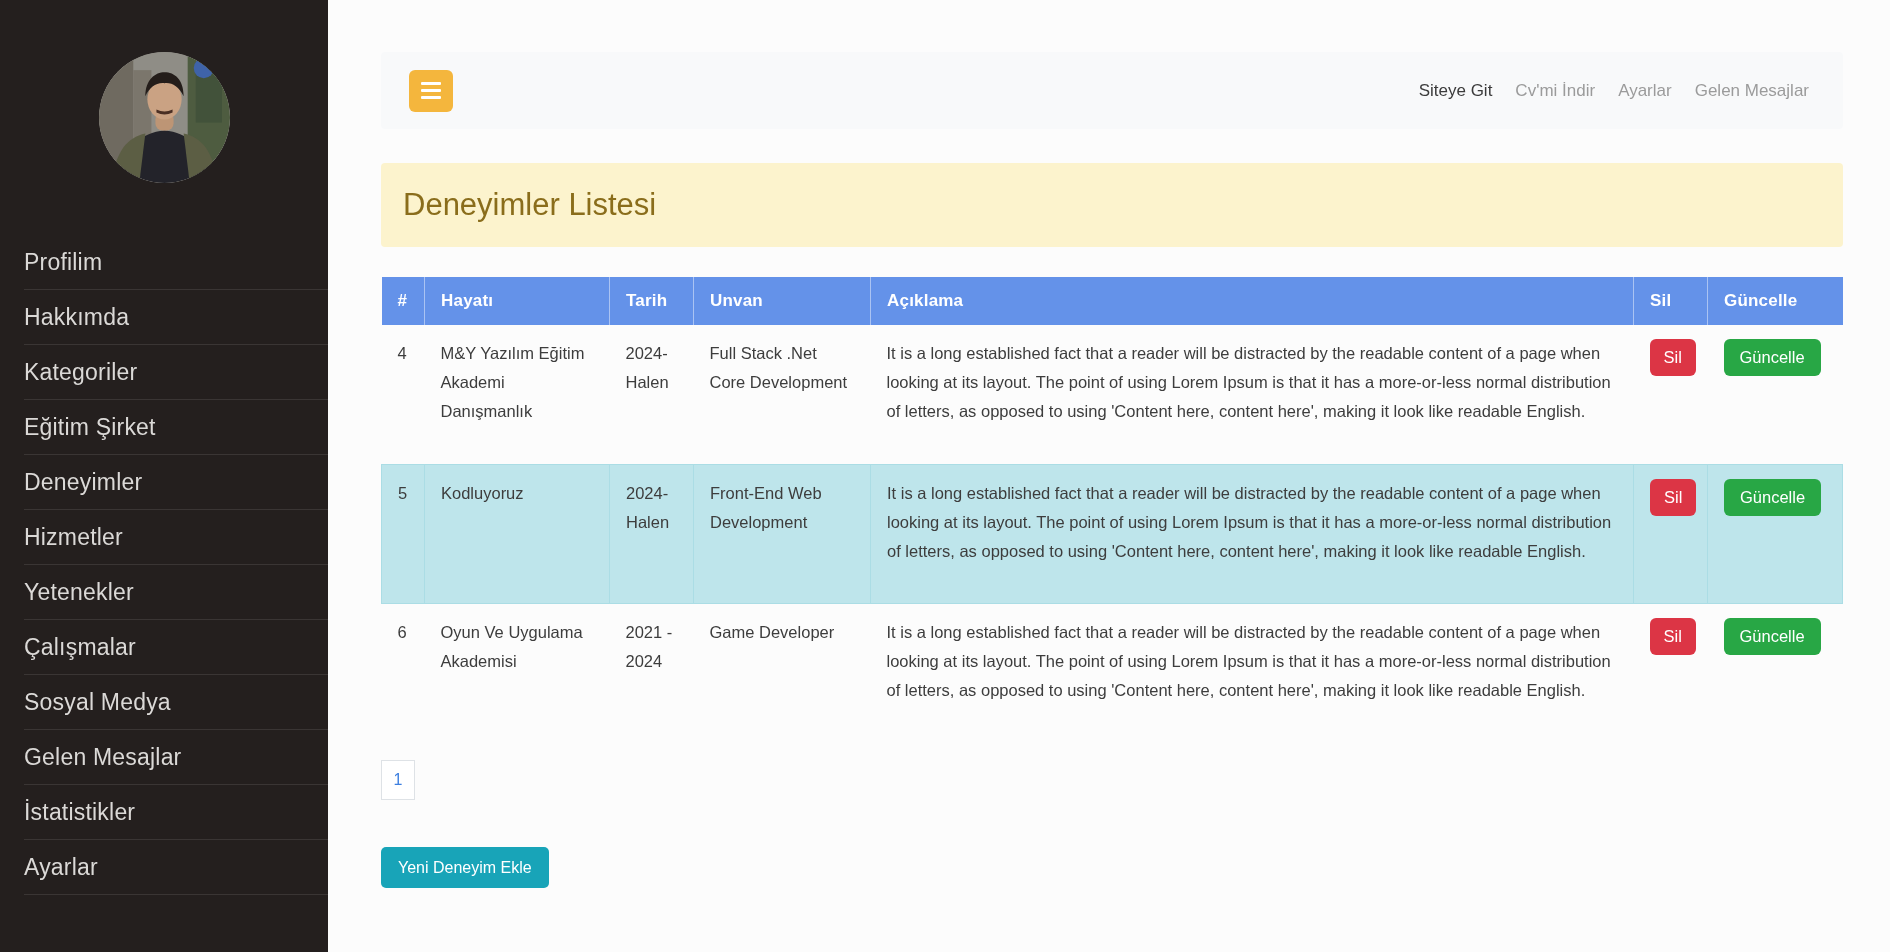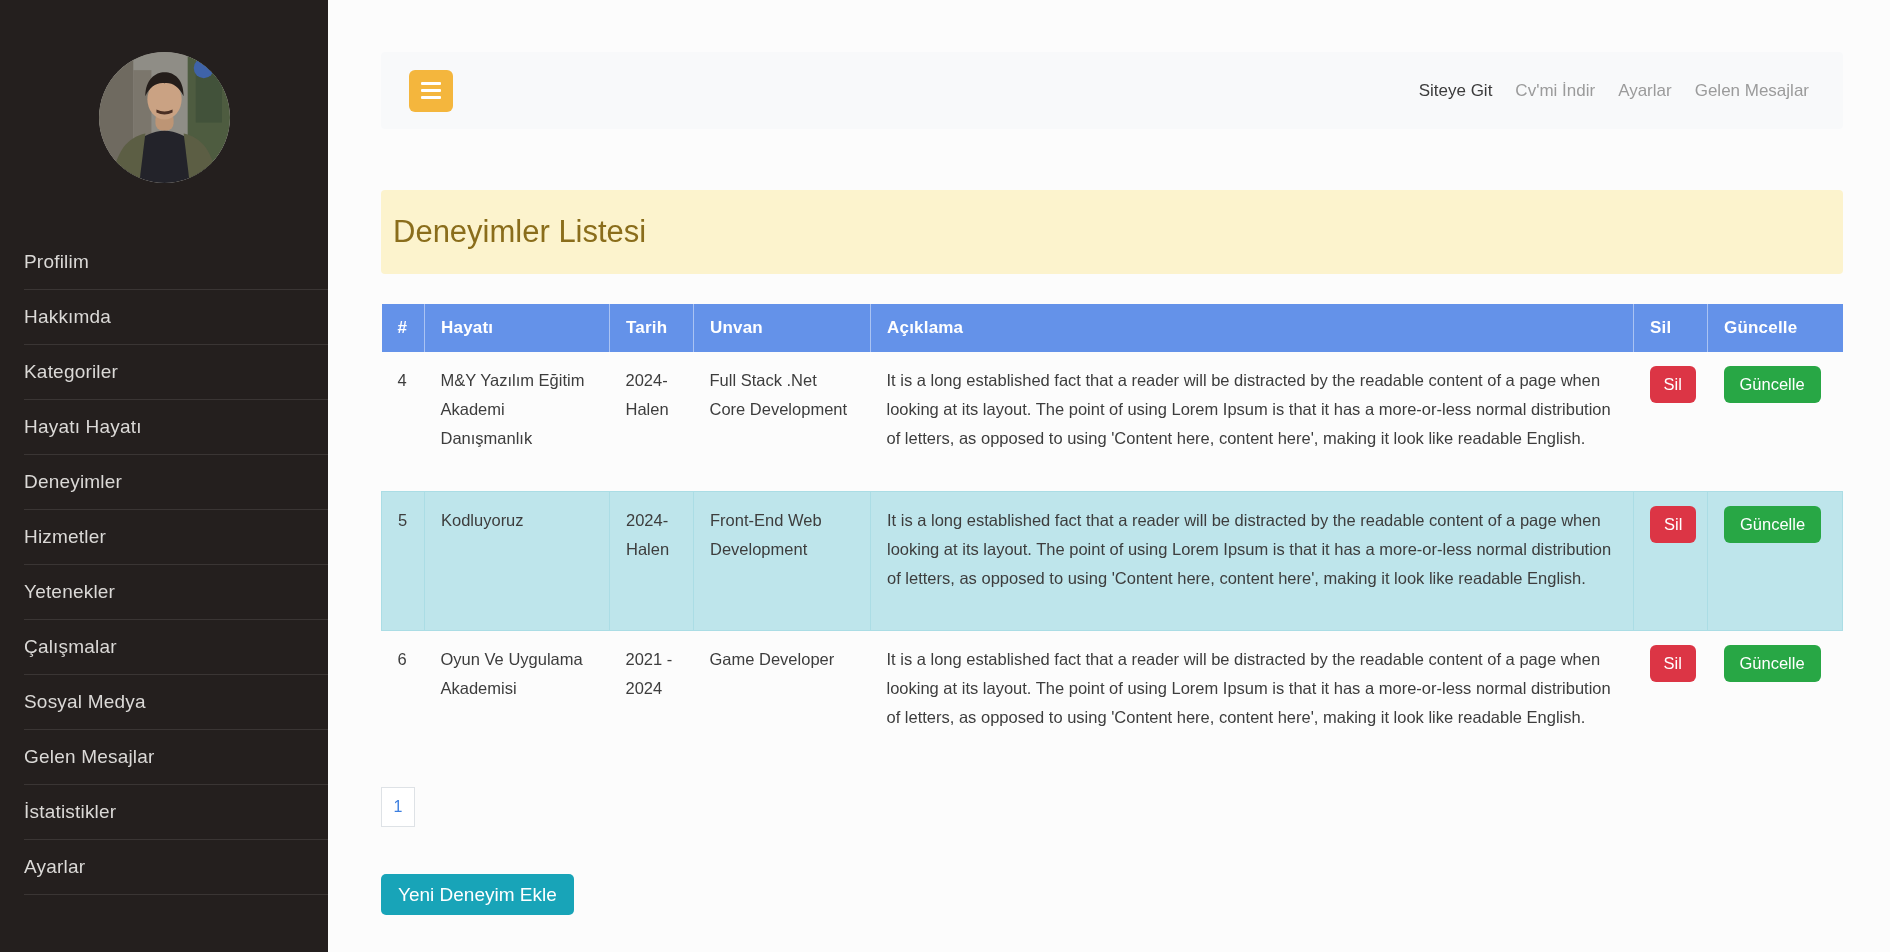--- a/index.html
+++ b/index.html
@@ -19,21 +19,21 @@
   }
   .avatar-wrap { display: flex; justify-content: center; padding-top: 52px; }
   .avatar {
     width: 131px; height: 131px; border-radius: 50%;
     overflow: hidden; background: #8f8d86;
   }
   .avatar svg { display: block; width: 100%; height: 100%; }
   .side-menu { list-style: none; margin-top: 52px; padding: 0 0 0 24px; }
   .side-menu li {
     height: 55px; display: flex; align-items: center;
-    font-size: 19px; color: #dbd9d7; cursor: pointer;
+    font-size: 23px; color: #dbd9d7; cursor: pointer;
     border-bottom: 1px solid #3a3534;
     letter-spacing: .2px;
   }
 
   
   .main { flex: 1; padding: 52px 47px 0 53px; }
 
   
   .topbar {
     height: 77px; background: #f8f9fa; border-radius: 4px;
@@ -46,23 +46,23 @@
     display: flex; flex-direction: column; justify-content: center;
     align-items: center; gap: 4px;
   }
   .hamburger-btn span { display: block; width: 20px; height: 3px; background: #fff; border-radius: 1px; }
   .top-links { display: flex; gap: 23px; align-items: center; justify-content: space-between; }
   .top-links .tlink { font-size: 17px; color: #9b9b9b; cursor: pointer; }
   .top-links .tlink.active { color: #3b3b3b; }
 
   
   .page-header {
-    margin-top: 61px; height: 84px; background: #fcf3cd;
+    margin-top: 34px; height: 84px; background: #fcf3cd;
     border-radius: 4px; display: flex; align-items: center;
-    padding-left: 12px; font-size: 31px; color: #8a6d1b;
+    padding-left: 22px; font-size: 31px; color: #8a6d1b;
   }
 
   
   table.exp-table {
     margin-top: 30px; width: 100%; border-collapse: collapse;
     table-layout: fixed;
   }
   .exp-table col.c-id   { width: 43px; }
   .exp-table col.c-comp { width: 185px; }
   .exp-table col.c-date { width: 84px; }
@@ -99,21 +99,21 @@
   .page-box {
     width: 34px; height: 40px; background: #fff;
     border: 1px solid #dee2e6; color: #3d7fe0; font-size: 16px;
     display: flex; align-items: center; justify-content: center;
     cursor: pointer;
   }
 
   
   .add-btn {
     margin-top: 47px; background: #18a4b8; color: #fff; border: none;
-    border-radius: 5px; font-size: 19px; padding: 9px 17px; height: 41px;
+    border-radius: 5px; font-size: 16px; padding: 9px 17px; height: 41px;
     cursor: pointer; font-family: "Liberation Sans", sans-serif;
   }
 </style>
 </head>
 <body>
 
 <aside class="sidebar">
   <div class="avatar-wrap">
     <div class="avatar">
       <svg viewBox="0 0 130 130">
@@ -137,21 +137,21 @@
           <path d="M46,44 C46,27 56,20 65,20 C75,20 84,27 84,44 C79,34 72,30 65,31 C57,30 50,35 46,44 Z" fill="#241d1a"></path>
           <path d="M57,57 Q65,61 73,57 L73,60 Q65,64 57,60 Z" fill="#4a2f24"></path>
         </g>
       </svg>
     </div>
   </div>
   <ul class="side-menu">
     <li>Profilim</li>
     <li>Hakkımda</li>
     <li>Kategoriler</li>
-    <li>Hayatı Hayatı</li>
+    <li>Eğitim Şirket</li>
     <li>Deneyimler</li>
     <li>Hizmetler</li>
     <li>Yetenekler</li>
     <li>Çalışmalar</li>
     <li>Sosyal Medya</li>
     <li>Gelen Mesajlar</li>
     <li>İstatistikler</li>
     <li>Ayarlar</li>
   </ul>
 </aside>

